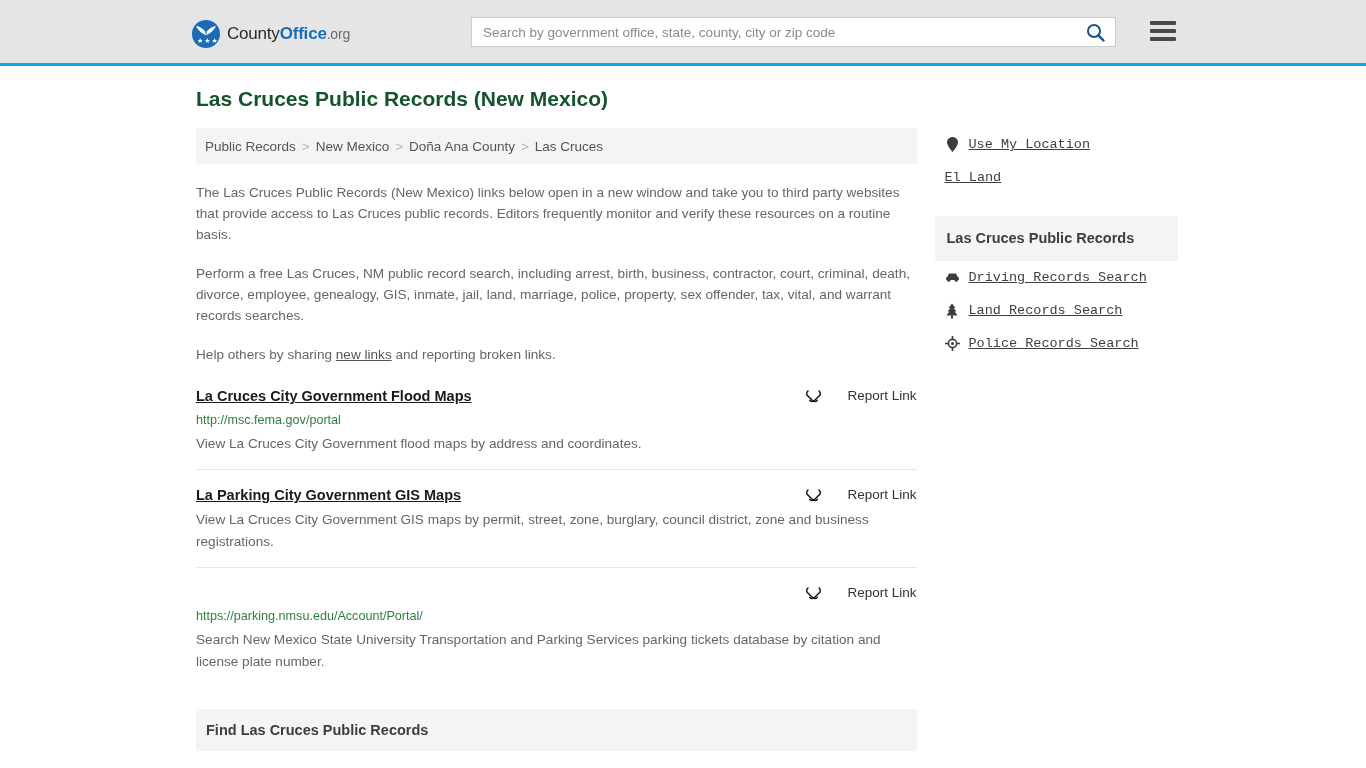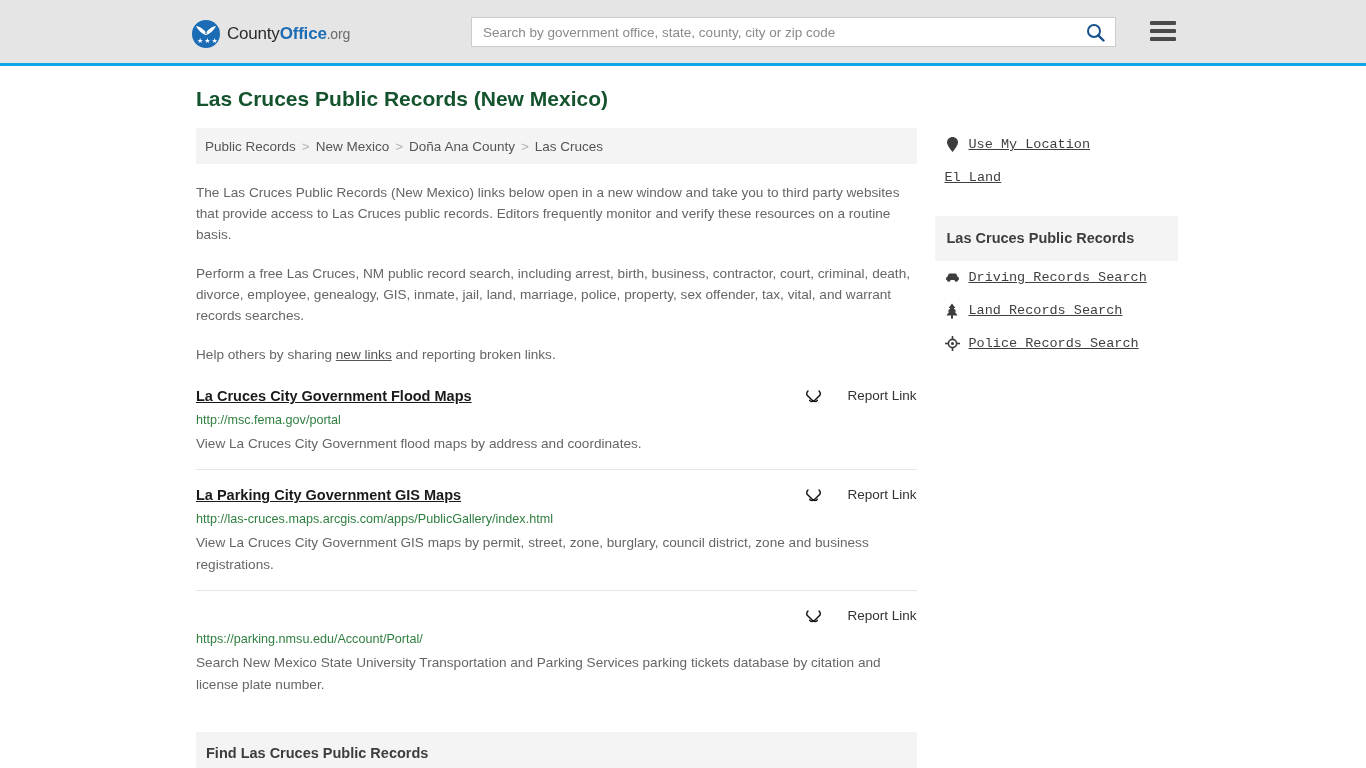--- a/index.html
+++ b/index.html
@@ -322,21 +322,20 @@
             <div class="result-head">
               <a class="result-title" href="#">La Parking City Government GIS Maps</a>
               <span class="report-link">
                 <svg width="17" height="17" viewBox="0 0 20 20" xmlns="http://www.w3.org/2000/svg">
                   <path d="M3.5 3.5 C1.5 5.5 1.5 8 3.5 9.5 L8.5 14.5 C10.5 16.5 13 16.5 14.5 14.5" fill="none" stroke="#111" stroke-width="1.7" stroke-linecap="round"></path>
                   <path d="M16.5 3.5 C18.5 5.5 18.5 8 16.5 9.5 L11.5 14.5 C9.5 16.5 7 16.5 5.5 14.5" fill="none" stroke="#111" stroke-width="1.7" stroke-linecap="round"></path>
                 </svg>
                 <span>Report Link</span>
               </span>
             </div>
-            <div class="result-url">http://las-cruces.maps.arcgis.com/apps/PublicGallery/index.html</div>
             <div class="result-desc">View La Cruces City Government GIS maps by permit, street, zone, burglary, council district, zone and business registrations.</div>
           </div>
 
           <div class="result wrapped">
             <div class="result-head">
               <span class="report-link">
                 <svg width="17" height="17" viewBox="0 0 20 20" xmlns="http://www.w3.org/2000/svg">
                   <path d="M3.5 3.5 C1.5 5.5 1.5 8 3.5 9.5 L8.5 14.5 C10.5 16.5 13 16.5 14.5 14.5" fill="none" stroke="#111" stroke-width="1.7" stroke-linecap="round"></path>
                   <path d="M16.5 3.5 C18.5 5.5 18.5 8 16.5 9.5 L11.5 14.5 C9.5 16.5 7 16.5 5.5 14.5" fill="none" stroke="#111" stroke-width="1.7" stroke-linecap="round"></path>
                 </svg>

